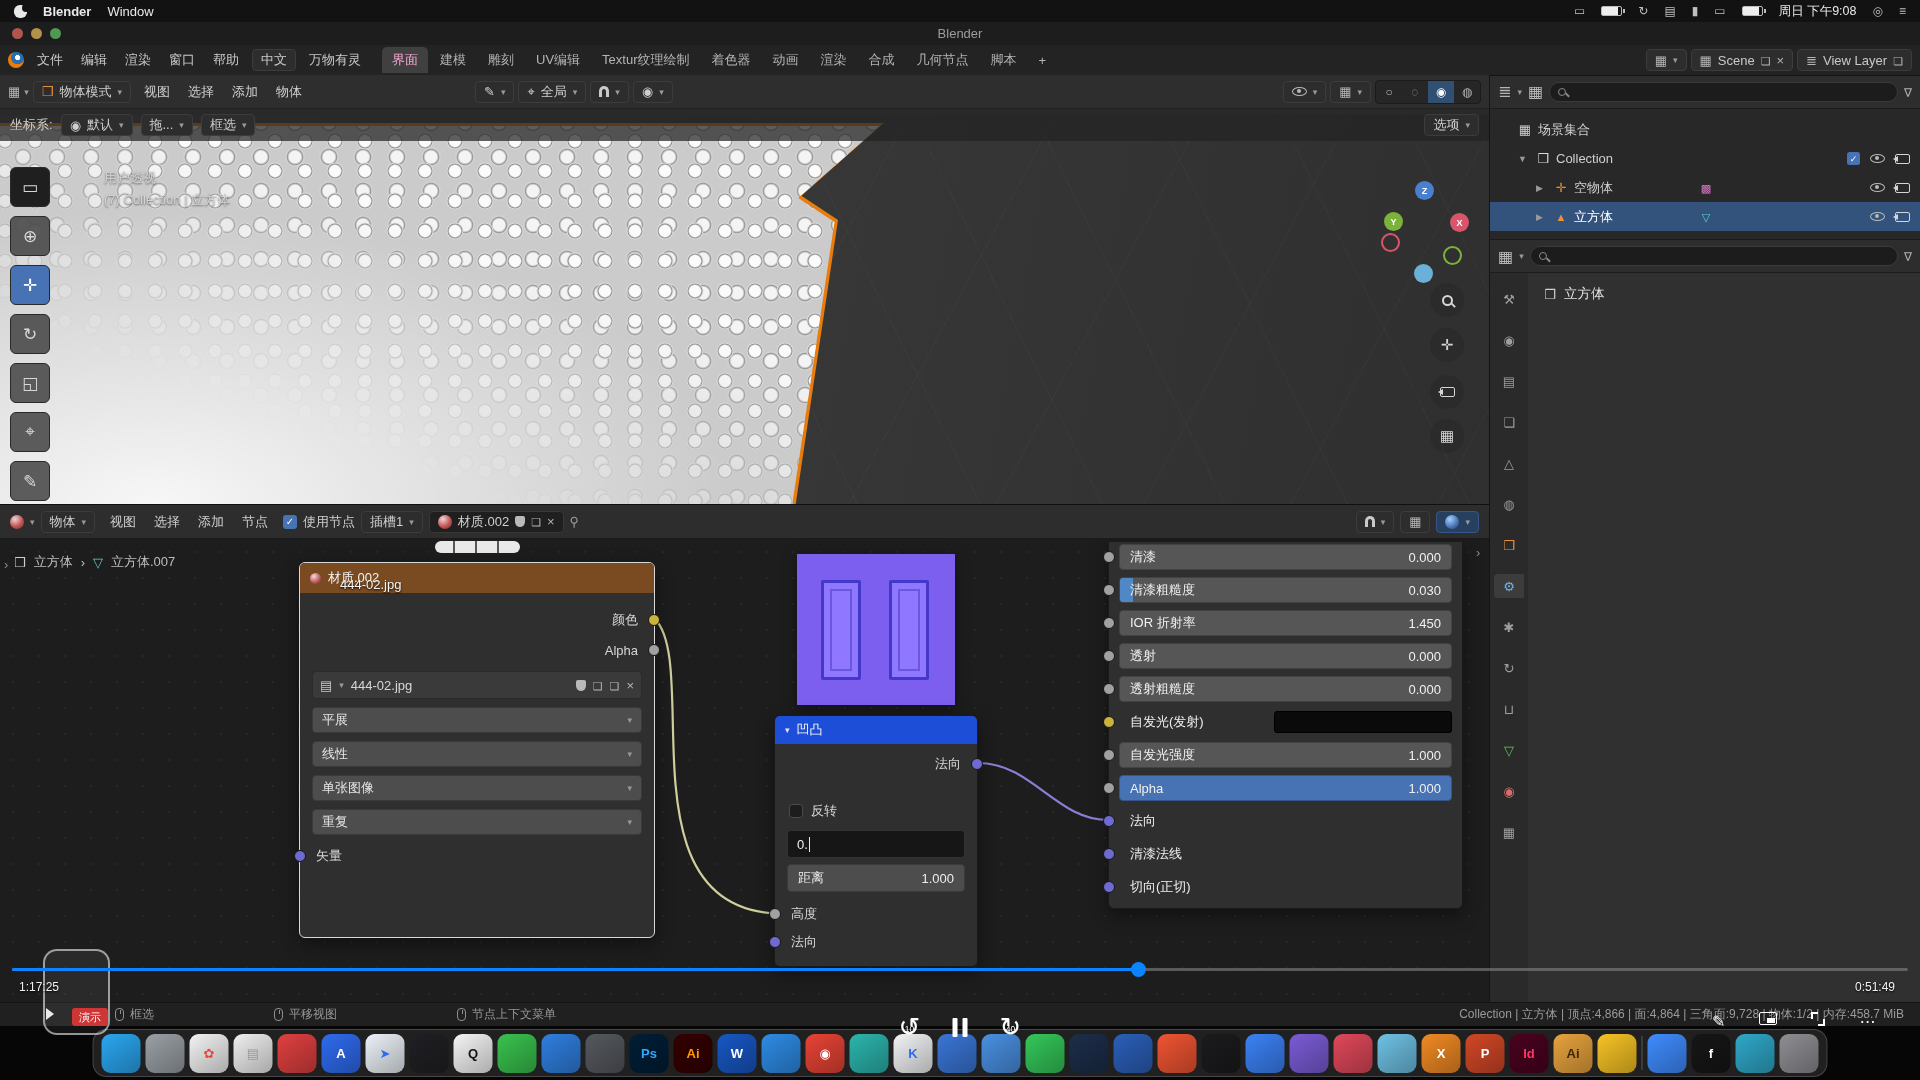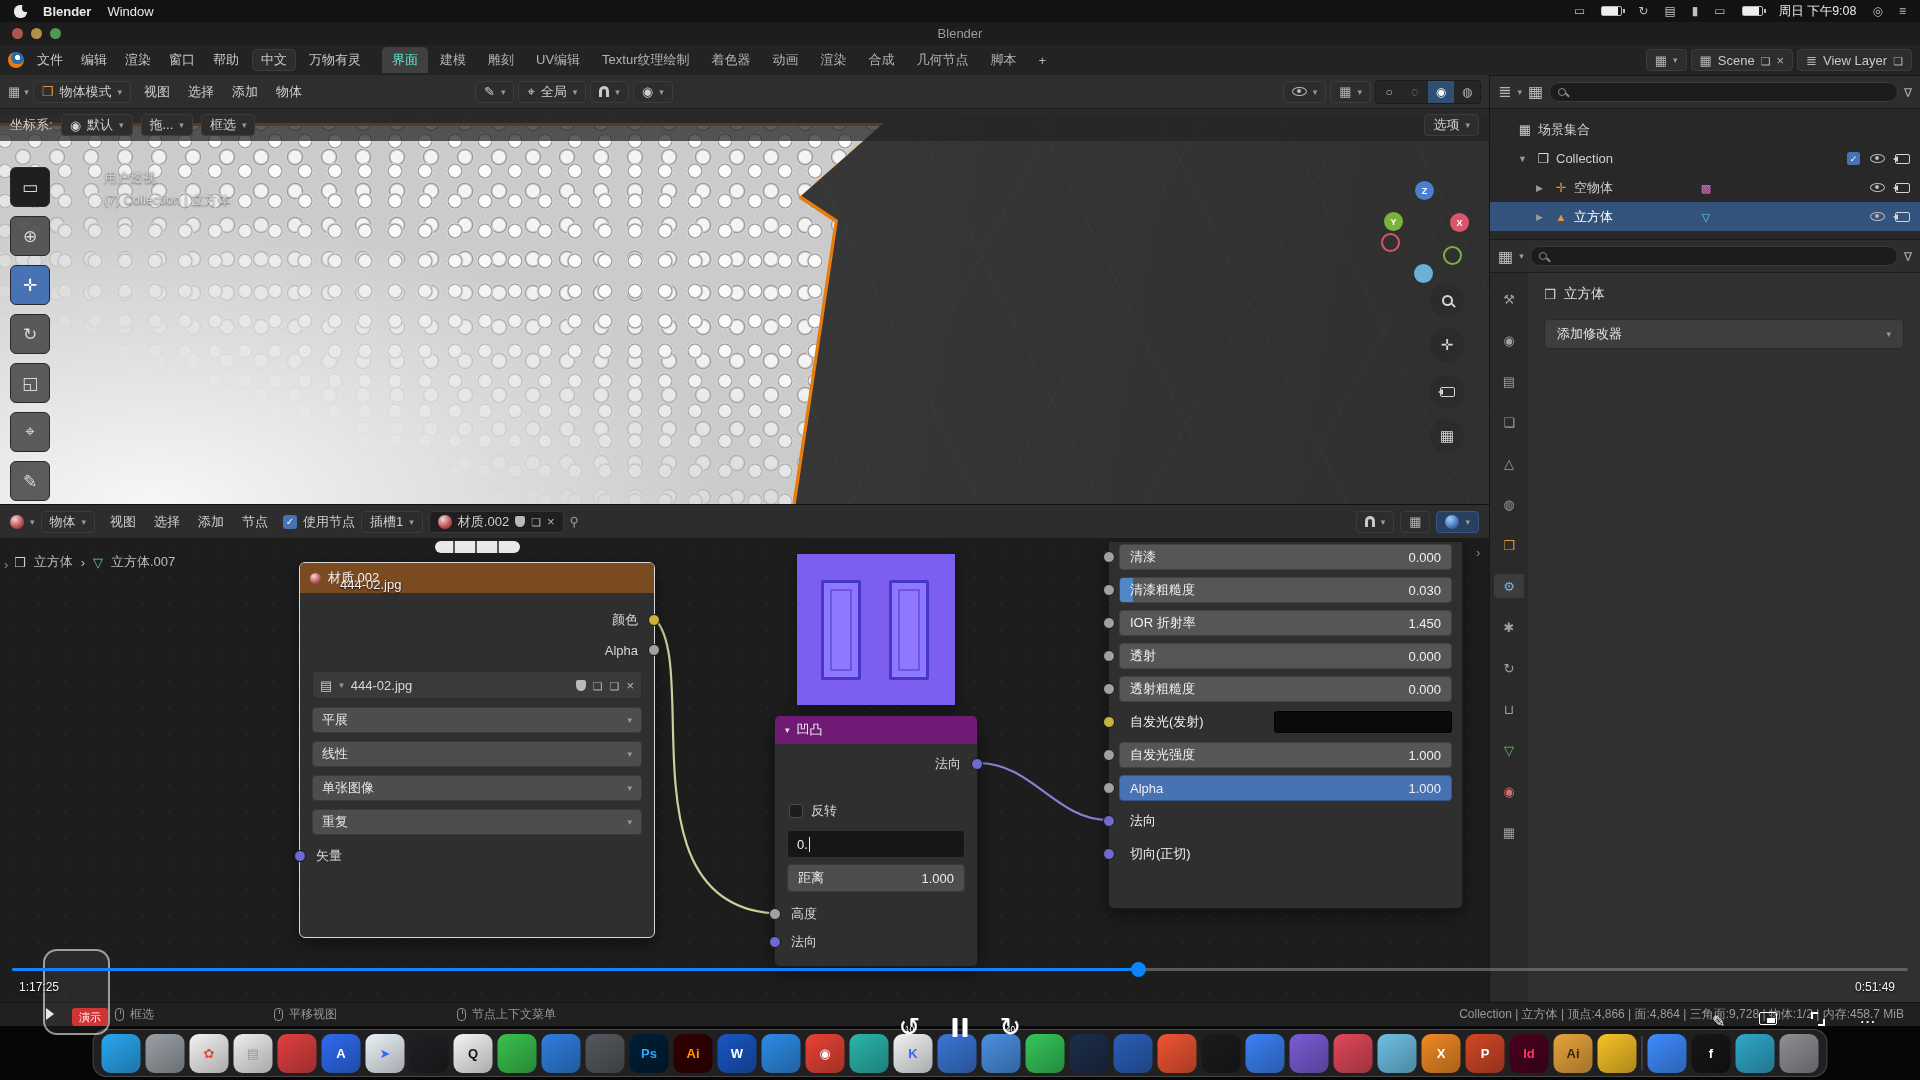--- a/index.html
+++ b/index.html
@@ -27,21 +27,21 @@
 .l-r{background:#b1544f}.l-y{background:#b1924a}.l-g{background:#4f9a53}
 
 
 #topbar{position:absolute;left:0;top:45px;width:1920px;height:31px;background:#232323;
   display:flex;align-items:center;gap:4px;padding:0 8px;font-size:13px;color:#c9c9c9;border-bottom:1px solid #141414;z-index:5}
 .blogo{width:16px;height:16px;border-radius:50%;background:radial-gradient(circle at 60% 35%,#fff 18%,#2a6fb0 20% 45%,#e87d0d 48%)}
 .tb-menu{padding:3px 9px;border-radius:4px;cursor:default}
 .chip{display:flex;align-items:center;gap:6px;background:#2d2d2d;border:1px solid #3c3c3c;border-radius:4px;padding:2px 8px;height:22px}
 .ws-tabs{display:flex;align-items:center;gap:2px;margin-left:8px}
 .ws-tab{padding:4px 10px;border-radius:5px 5px 0 0;color:#b4b4b4}
-.ws-tab.active{background:#404040;color:#5eead4}
+.ws-tab.active{background:#404040;color:#f9a8d4}
 .i-chev{font-size:9px;color:#9a9a9a}
 .i-chev::before{content:"▾"}
 .i-x::before{content:"×";font-size:13px;color:#b5b5b5}
 .i-copy::before{content:"❏";font-size:11px;color:#b5b5b5}
 .i-grid::before{content:"▦";color:#b5b5b5}
 .i-layers::before{content:"≣";color:#b5b5b5}
 
 
 #viewport{position:absolute;left:0;top:75px;width:1489px;height:429px;background:#3a3a3a;overflow:hidden}
 .vp-row1{position:absolute;left:0;top:0;width:100%;height:34px;background:#2e2e2e;display:flex;align-items:center;gap:4px;padding:0 8px;font-size:13px;border-bottom:1px solid #202020;z-index:6}
@@ -134,21 +134,21 @@
 .blue-sph{width:14px;height:14px;border-radius:50%;background:radial-gradient(circle at 35% 30%,#9fd0ff,#4772b3 60%,#27405f)}
 .sh-bread{position:absolute;left:14px;top:48px;display:flex;align-items:center;gap:8px;font-size:13px;color:#bdbdbd;z-index:4}
 .sh-bread .cube::before{content:"❒";color:#cfcfcf}
 .sh-bread .meshic::before{content:"▽";color:#5fd0c8}
 .wpill{position:absolute;left:435px;top:36px;width:85px;height:12px;background:#e9e9e9;border-radius:6px;z-index:4;
   background-image:linear-gradient(90deg,transparent 0 18px,#555 18px 20px,transparent 20px 40px,#555 40px 42px,transparent 42px 62px,#555 62px 64px,transparent 64px)}
 .node{position:absolute;background:rgba(47,47,47,.97);border:1px solid #1a1a1a;border-radius:6px;box-shadow:0 6px 18px rgba(0,0,0,.45);font-size:13px;color:#d7d7d7;z-index:5}
 .node.selected{border:1.5px solid #d8d8d8}
 .node-head{height:30px;border-radius:5px 5px 0 0;display:flex;align-items:center;gap:7px;padding:0 10px;color:#f2f2f2}
 .nh-tex{background:#7a4a20}
-.nh-bump{background:#701a75;height:28px}
+.nh-bump{background:#1d4ed8;height:28px}
 .node-dot{width:11px;height:11px;border-radius:50%;background:radial-gradient(circle at 35% 30%,#f5dada,#b85555 60%,#5e2a2a)}
 .sockrow{position:relative;display:flex;align-items:center;height:30px;padding:0 16px}
 .sockrow.out{justify-content:flex-end}
 .socket{position:absolute;width:12px;height:12px;border-radius:50%;border:1px solid #161616;top:50%;transform:translateY(-50%)}
 .sockrow.out .socket{right:-6px}
 .sockrow.in .socket{left:-6px}
 .socket-yellow .socket{background:#c9b33c}
 .socket-gray .socket{background:#a1a1a1}
 .socket-purple .socket{background:#6f6ad0}
 .nd-select{height:26px;background:#4d4d4d;border:1px solid #3a3a3a;border-radius:4px;margin:8px 12px 0;display:flex;align-items:center;padding:0 9px;color:#e5e5e5}
@@ -557,24 +557,20 @@
         </span>
         <span class="pr-tab">
           <span style="color:var(--c,inherit)">▦</span>
         </span>
       </div>
     <div class="pr-content">
       <div class="pr-bread">
         <span class="cube"></span>
         <span>立方体</span>
       </div>
-      <div class="addmod">
-        <span>添加修改器</span>
-        <span class="i-chev"></span>
-      </div>
     </div>
   </div>
 
   <div id="shader">
     <div class="canvas"></div>
 
     <div class="sh-head">
       <span class="mat-sphere"></span>
         <span class="i-chev"></span>
       <span class="chip">
@@ -805,20 +801,27 @@
         </div>
 
         <div class="bsdf-row kind-plain socket-purple">
           <span class="socket"></span>
           <span class="row-body">
             <span class="lbl">法向</span>
           </span>
 
         </div>
 
+        <div class="bsdf-row kind-plain socket-purple">
+          <span class="socket"></span>
+          <span class="row-body">
+            <span class="lbl">清漆法线</span>
+          </span>
+
+        </div>
 
         <div class="bsdf-row kind-plain socket-purple">
           <span class="socket"></span>
           <span class="row-body">
             <span class="lbl">切向(正切)</span>
           </span>
 
         </div>
       </div>
   </div>

